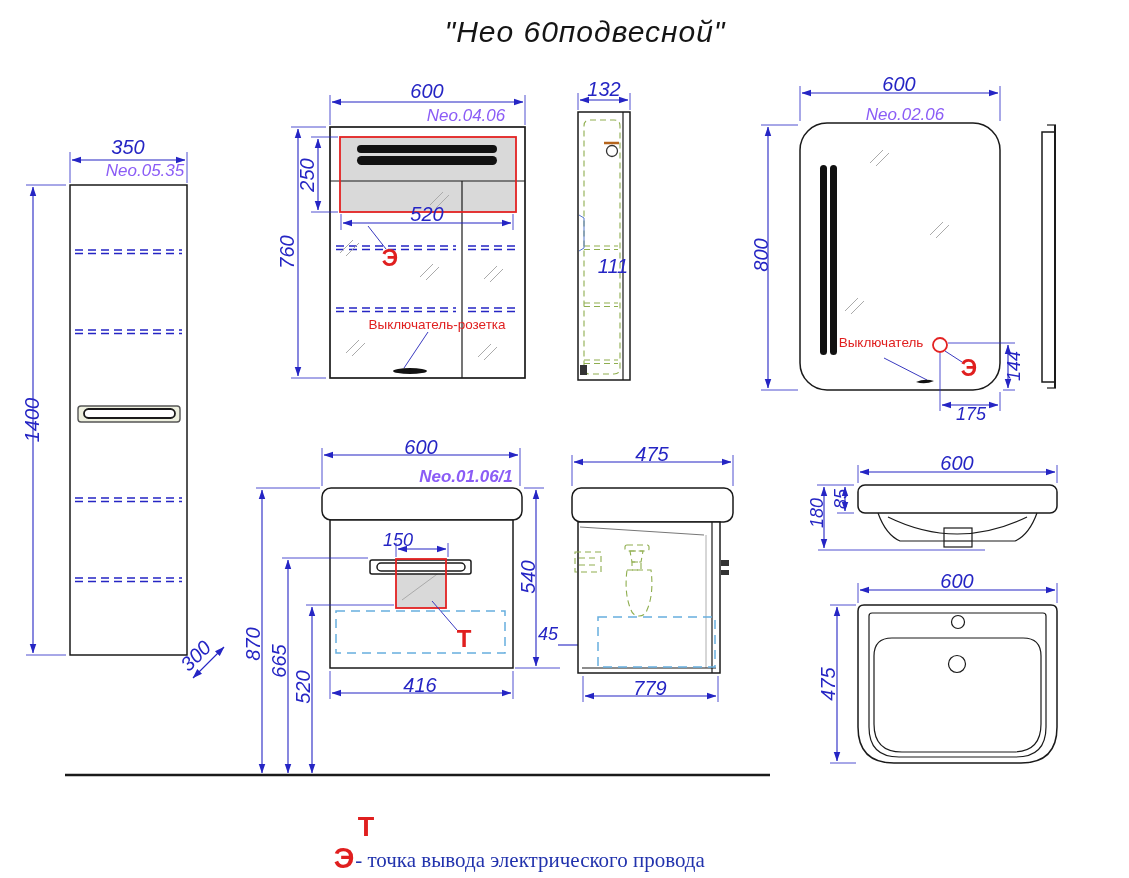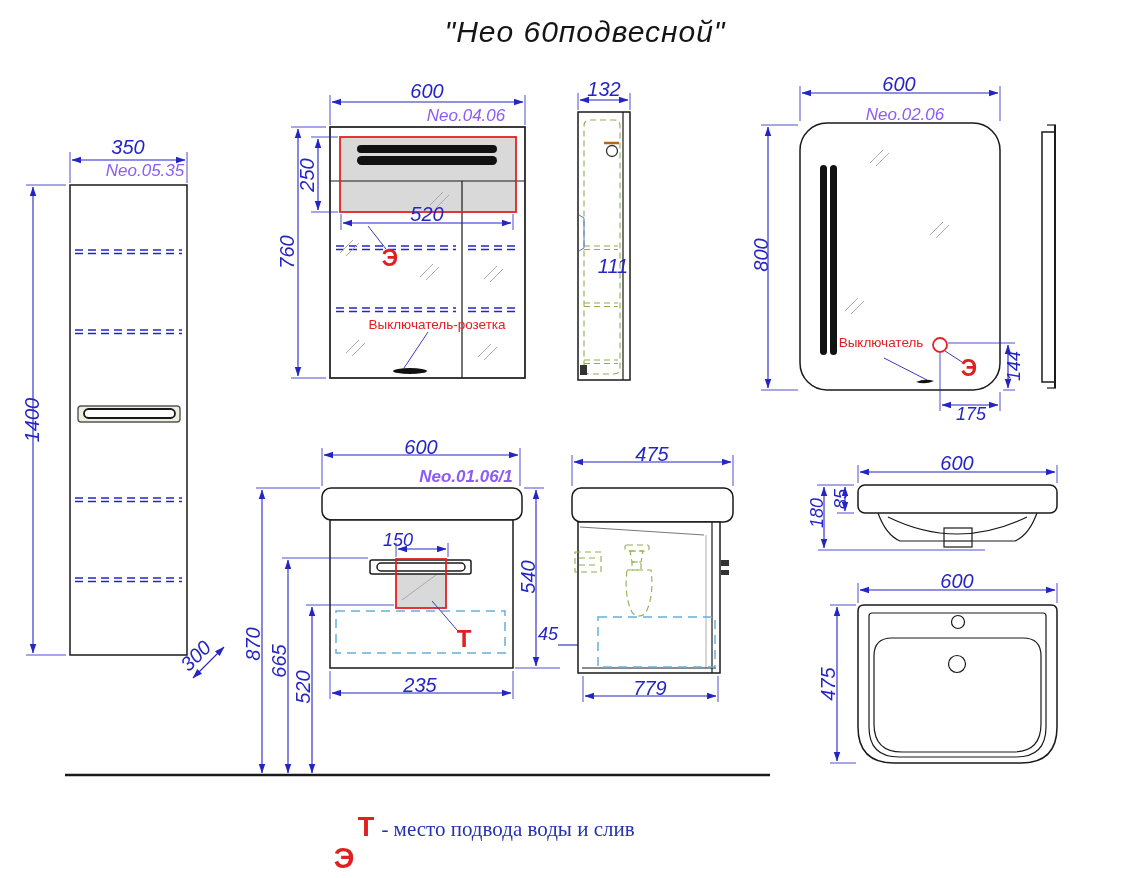--- a/index.html
+++ b/index.html
@@ -274,30 +274,30 @@
 <div class="t dim s" style="left:971px;top:414px;">175</div>
 
 <div class="t dim" style="left:421px;top:447px;">600</div>
 <div class="t lbl" style="left:466px;top:477px;font-weight:bold;">Neo.01.06/1</div>
 <div class="t dim s" style="left:398px;top:540px;">150</div>
 <div class="t dim rot" style="left:528px;top:577px;">540</div>
 <div class="t dim s" style="left:548px;top:634px;">45</div>
 <div class="t dim rot" style="left:253px;top:644px;">870</div>
 <div class="t dim rot" style="left:279px;top:661px;">665</div>
 <div class="t dim rot" style="left:303px;top:687px;">520</div>
-<div class="t dim" style="left:420px;top:685px;">235</div>
+<div class="t dim" style="left:420px;top:685px;">416</div>
 <div class="t marker" style="left:464px;top:639px;font-size:24px;">Т</div>
 
 <div class="t dim" style="left:652px;top:454px;">475</div>
 <div class="t dim" style="left:650px;top:688px;">779</div>
 
 <div class="t dim" style="left:957px;top:463px;">600</div>
 <div class="t dim s rot" style="left:817px;top:513px;">180</div>
 <div class="t dim s rot" style="left:841px;top:499px;">85</div>
 
 <div class="t dim" style="left:957px;top:581px;">600</div>
 <div class="t dim rot" style="left:828px;top:684px;">475</div>
 
 <div class="t legend-red" style="left:366px;top:827px;">Т</div>
-<div class="t legend-text" style="left:508px;top:829px;">- место подвода воды и слив</div>
 <div class="t legend-red" style="left:344px;top:858px;font-size:29px;">Э</div>
+<div class="t legend-text" style="left:530px;top:860px;">- точка вывода электрического провода</div>
 
 </div>
 
 </body></html>

